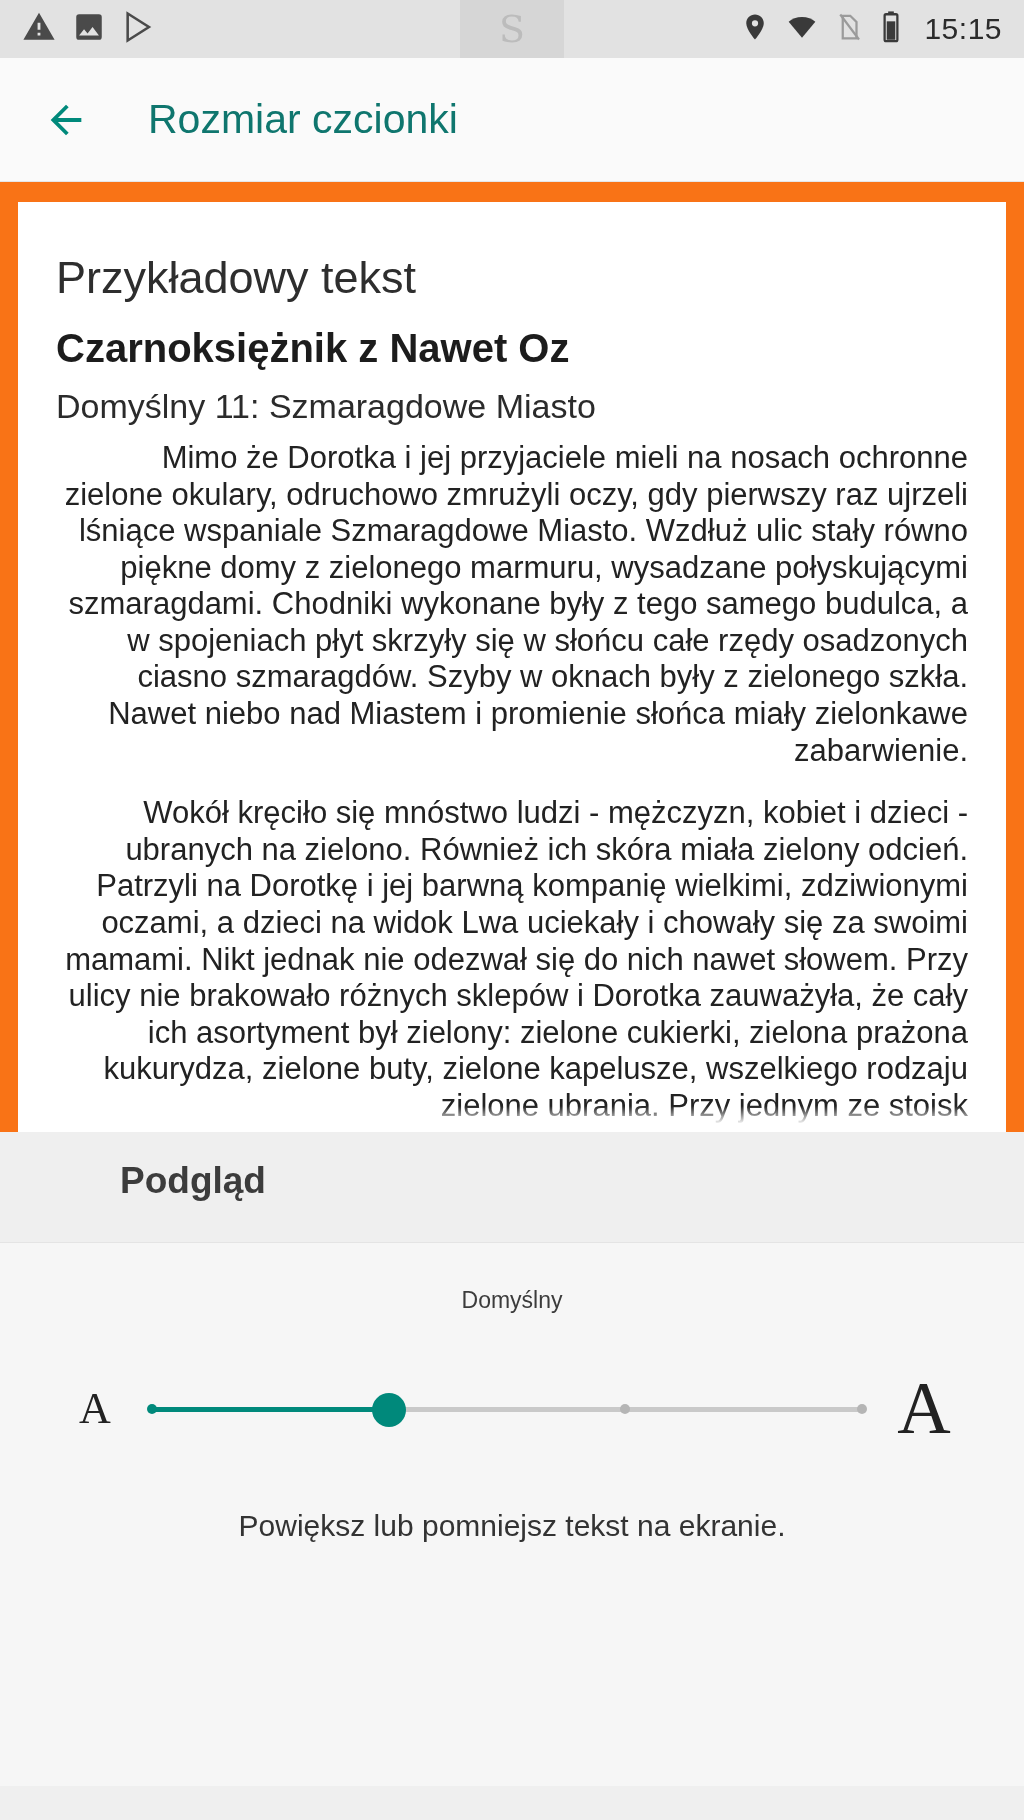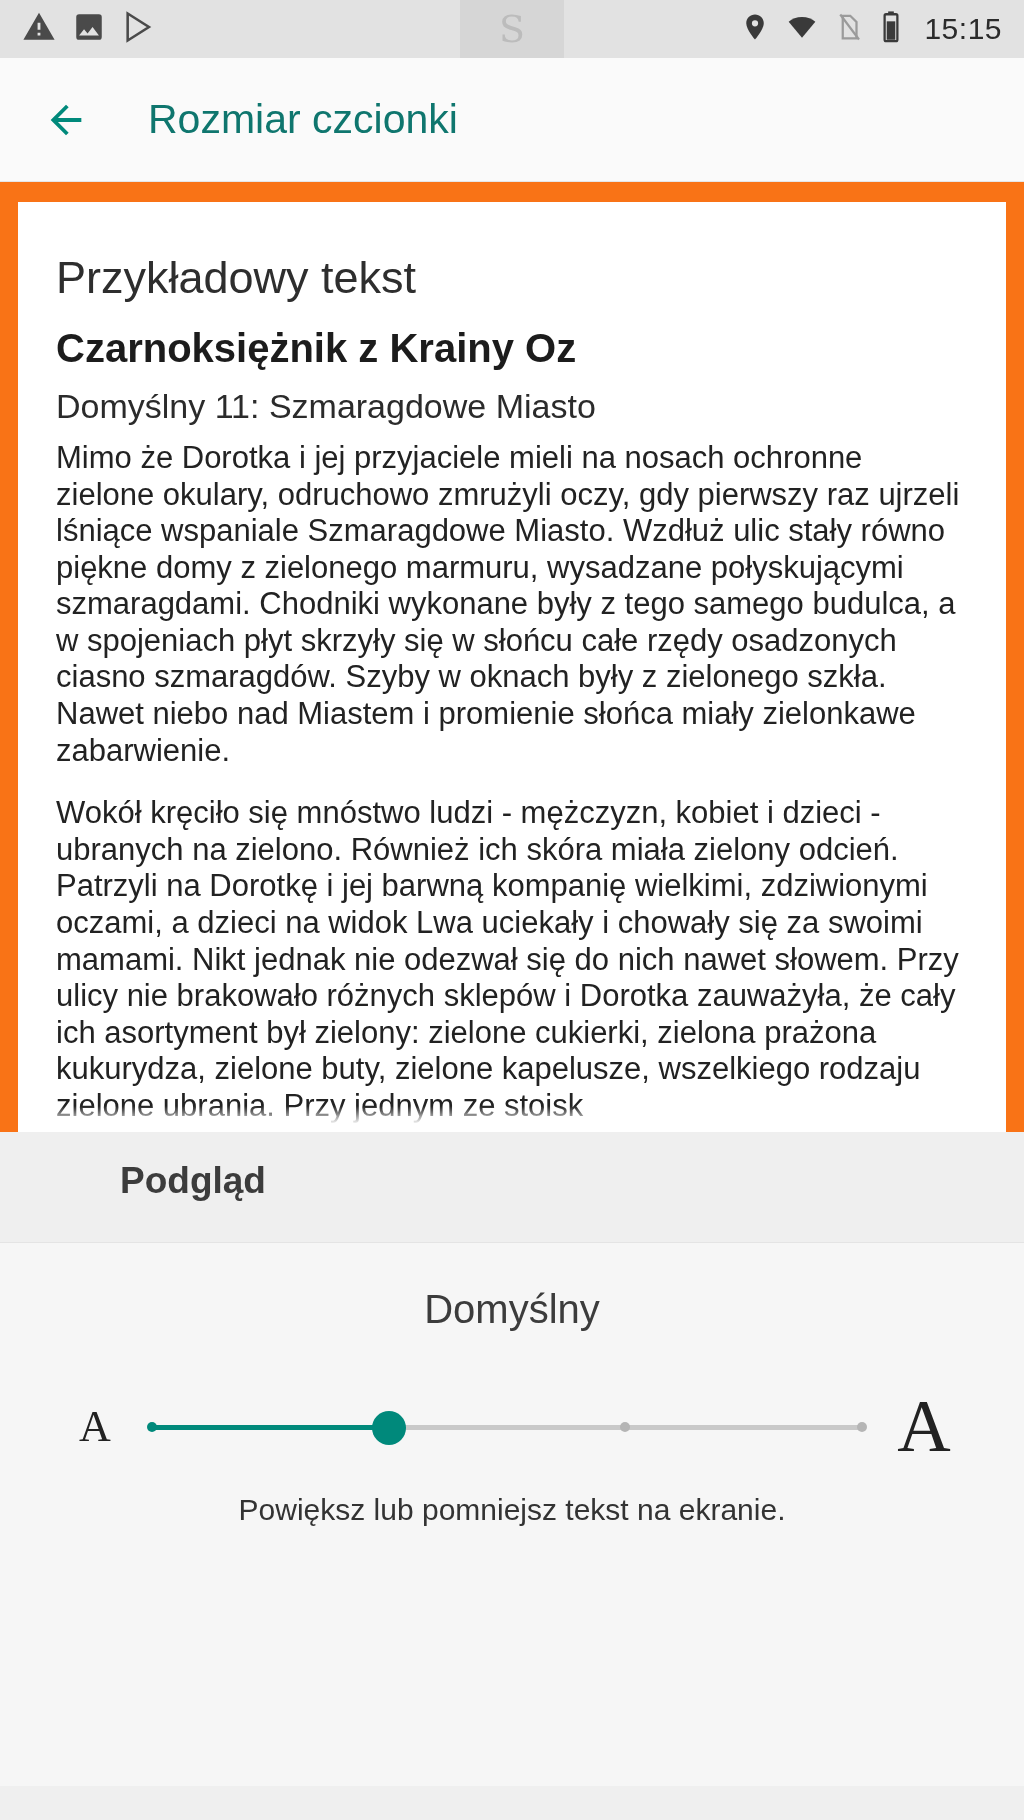--- a/index.html
+++ b/index.html
@@ -91,21 +91,21 @@
   .chapter {
     font-size: 34px;
     color: #2b2b2b;
     margin: 0 0 14px 0;
   }
   .body-text {
     font-size: 31px;
     line-height: 1.18;
     color: #222;
     margin: 0 0 26px 0;
-    text-align: left;
+    text-align: right;
   }
   .card-fade {
     position: absolute;
     left: 0; right: 0; bottom: 0;
     height: 26px;
     background: linear-gradient(to bottom, rgba(255,255,255,0), #ffffff 70%);
   }
 
   
   .preview-label-row {
@@ -120,21 +120,21 @@
 
   
   .slider-section {
     background: #f6f6f6;
     border-top: 1px solid #e4e4e4;
     padding: 44px 0 0 0;
     height: 544px;
   }
   .size-name {
     text-align: center;
-    font-size: 40px;
+    font-size: 23px;
     color: #3c3c3c;
     margin-bottom: 52px;
   }
   .slider-row {
     display: flex;
     align-items: center;
     padding: 0 60px;
   }
   .glyph-small {
     font-size: 44px;
@@ -185,21 +185,21 @@
     width: 34px; height: 34px;
     border-radius: 50%;
     background: #00897b;
     transform: translateX(-50%);
     cursor: pointer;
   }
   .hint {
     text-align: center;
     font-size: 30px;
     color: #333;
-    margin-top: 24px;
+    margin-top: 58px;
   }
 </style>
 </head>
 <body>
 
 <div class="statusbar">
   <div class="status-left">
     <span class="sicon">
       <svg width="34" height="34" viewBox="0 0 24 24">
           <path fill="#4a4a4a" d="M1 21h22L12 2 1 21zm12-3h-2v-2h2v2zm0-4h-2V9h2v5z"></path>
@@ -252,21 +252,21 @@
     <svg width="46" height="46" viewBox="0 0 24 24">
       <path fill="#00897b" d="M20 11H7.8l5.6-5.6L12 4l-8 8 8 8 1.4-1.4L7.8 13H20z"></path>
     </svg>
   </div>
   <div class="appbar-title">Rozmiar czcionki</div>
 </div>
 
 <div class="preview-wrap">
   <div class="preview-card">
     <div class="sample-title">Przykładowy tekst</div>
-    <div class="book-title">Czarnoksiężnik z Krainy Oz</div>
+    <div class="book-title">Czarnoksiężnik z Nawet Oz</div>
     <div class="chapter">Domyślny 11: Szmaragdowe Miasto</div>
     <p class="body-text">Mimo że Dorotka i jej przyjaciele mieli na nosach ochronne zielone okulary, odruchowo zmrużyli oczy, gdy pierwszy raz ujrzeli lśniące wspaniale Szmaragdowe Miasto. Wzdłuż ulic stały równo piękne domy z zielonego marmuru, wysadzane połyskującymi szmaragdami. Chodniki wykonane były z tego samego budulca, a w spojeniach płyt skrzyły się w słońcu całe rzędy osadzonych ciasno szmaragdów. Szyby w oknach były z zielonego szkła. Nawet niebo nad Miastem i promienie słońca miały zielonkawe zabarwienie.</p>
     <p class="body-text">Wokół kręciło się mnóstwo ludzi - mężczyzn, kobiet i dzieci - ubranych na zielono. Również ich skóra miała zielony odcień. Patrzyli na Dorotkę i jej barwną kompanię wielkimi, zdziwionymi oczami, a dzieci na widok Lwa uciekały i chowały się za swoimi mamami. Nikt jednak nie odezwał się do nich nawet słowem. Przy ulicy nie brakowało różnych sklepów i Dorotka zauważyła, że cały ich asortyment był zielony: zielone cukierki, zielona prażona kukurydza, zielone buty, zielone kapelusze, wszelkiego rodzaju zielone ubrania. Przy jednym ze stoisk</p>
     <div class="card-fade"></div>
   </div>
 </div>
 
 <div class="preview-label-row">
   <span class="preview-label">Podgląd</span>
 </div>

